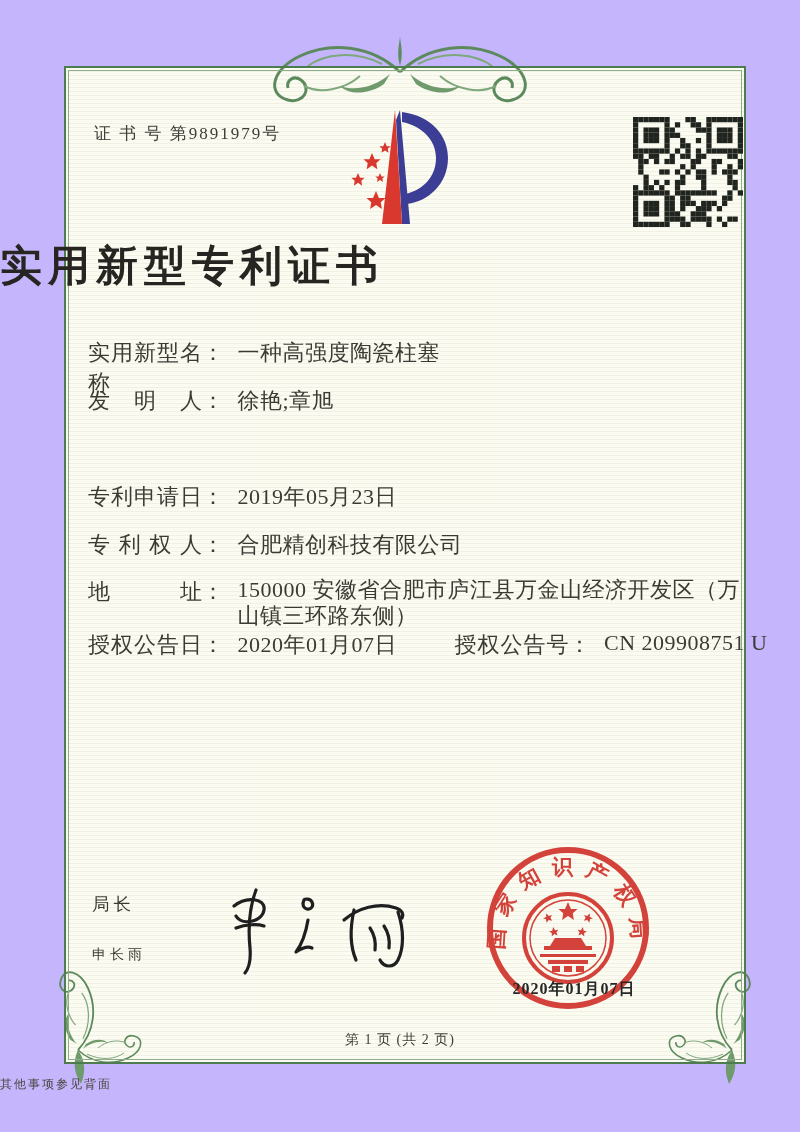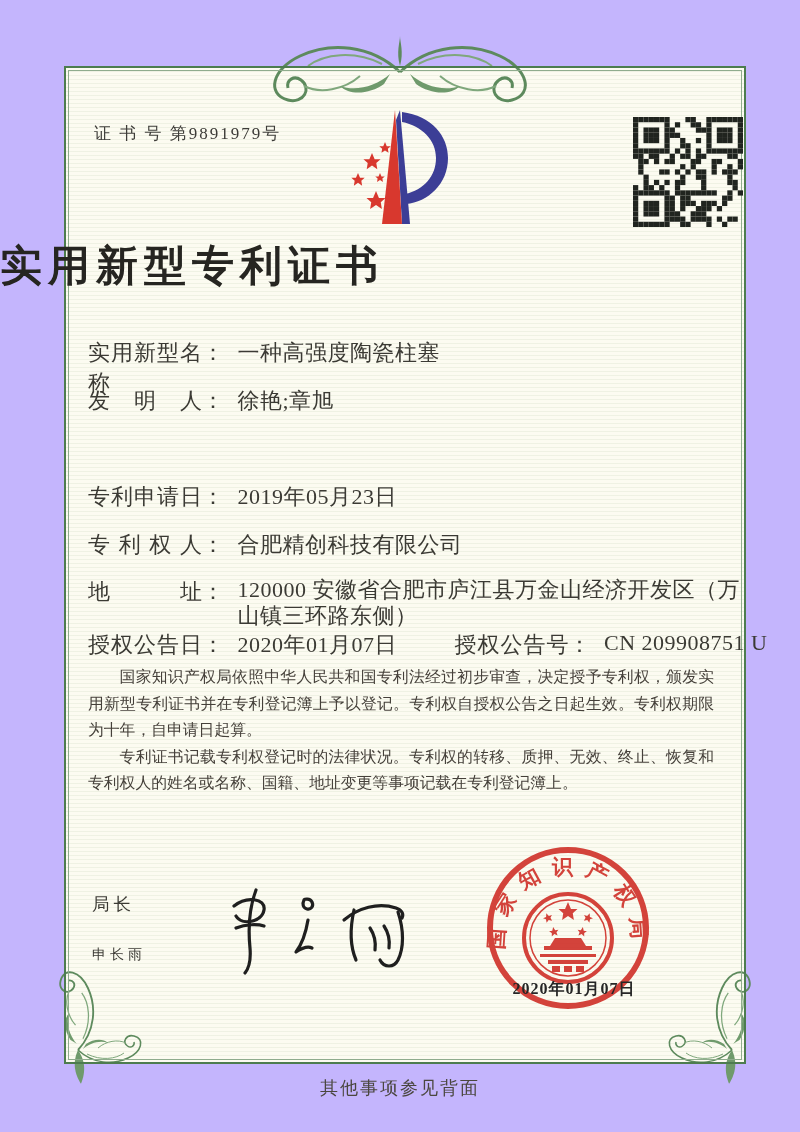--- a/index.html
+++ b/index.html
@@ -54,21 +54,21 @@
   #seal { left:477px; top:842px; }
   #seal-date {
     left:489px; top:979px; width:170px; font-size:16px; font-weight:600;
     letter-spacing:1px; color:#262626; text-align:center; white-space:nowrap;
   }
   #page-num {
     left:0; top:1031px; width:100%; text-align:center; font-size:14px; color:#3e3d38;
     letter-spacing:1px;
   }
   #back-note {
-    left:0; top:1076px; width:100%; text-align:center; font-size:18px; color:#4a473f;
+    left:0; top:1076px; width:100%; text-align:left; font-size:12px; color:#4a473f;
     letter-spacing:2px;
   }
   #logo { left:336px; top:106px; }
   #qr { left:633px; top:117px; }
   #ornaments { left:0; top:0; width:800px; height:1132px; pointer-events:none; }
 </style>
 </head>
 <body>
 
 <div id="page">
@@ -358,37 +358,33 @@
   <div class="abs field-row" style="top:482px">
     <span class="flabel">专利申请日</span><span class="fcolon">：</span>
     <span class="fvalue">2019年05月23日</span>
   </div>
   <div class="abs field-row" style="top:530px">
     <span class="flabel">专利权人</span><span class="fcolon">：</span>
     <span class="fvalue">合肥精创科技有限公司</span>
   </div>
   <div class="abs field-row" style="top:577px">
     <span class="flabel">地址</span><span class="fcolon">：</span>
-    <span class="fvalue wrap">120000 安徽省合肥市庐江县万金山经济开发区（万山镇三环路东侧）</span>
+    <span class="fvalue wrap">150000 安徽省合肥市庐江县万金山经济开发区（万山镇三环路东侧）</span>
   </div>
   <div class="abs field-row" style="top:630px">
     <span class="grant-group">
       <span class="flabel">授权公告日</span><span class="fcolon">：</span>
       <span class="fvalue">2020年01月07日</span>
     </span>
     <span class="grant-group" style="margin-left:52px">
       <span class="flabel">授权公告号</span><span class="fcolon">：</span>
       <span class="fvalue">CN 209908751 U</span>
     </span>
   </div>
 
-  <div id="paras" class="abs">
-    <p>国家知识产权局依照中华人民共和国专利法经过初步审查，决定授予专利权，颁发实用新型专利证书并在专利登记簿上予以登记。专利权自授权公告之日起生效。专利权期限为十年，自申请日起算。</p>
-    <p>专利证书记载专利权登记时的法律状况。专利权的转移、质押、无效、终止、恢复和专利权人的姓名或名称、国籍、地址变更等事项记载在专利登记簿上。</p>
-  </div>
 
   <div id="signer-title" class="abs">局长</div>
   <div id="signer-name" class="abs">申长雨</div>
 
   <svg id="signature" class="abs" width="205" height="102" viewBox="0 0 205 102" xmlns="http://www.w3.org/2000/svg">
     <g fill="none" stroke="#1f1f1f" stroke-width="3.2" stroke-linecap="round" stroke-linejoin="round">
       <path d="M44,14 C38,30 36,52 38,72 C39,84 37,92 33,97"></path>
       <path d="M22,30 C34,20 54,22 52,34 C50,46 30,50 24,40"></path>
       <path d="M24,52 C34,48 46,48 52,50"></path>
       <path d="M92,24 C90,28 91,32 95,33 C99,34 102,30 100,26 C98,22 92,23 92,24"></path>
@@ -431,15 +427,16 @@
           <rect x="75" y="124" width="8" height="6"></rect>
             <rect x="99" y="124" width="8" height="6"></rect>
           <rect x="87" y="124" width="8" height="6"></rect>
         </g>
       </g>
     </g>
   </svg>
 
   <div id="seal-date" class="abs">2020年01月07日</div>
 
+  <div id="page-num" class="abs">第 1 页 (共 2 页)</div>
   <div id="back-note" class="abs">其他事项参见背面</div>
 
 </div>
 
 </body></html>

